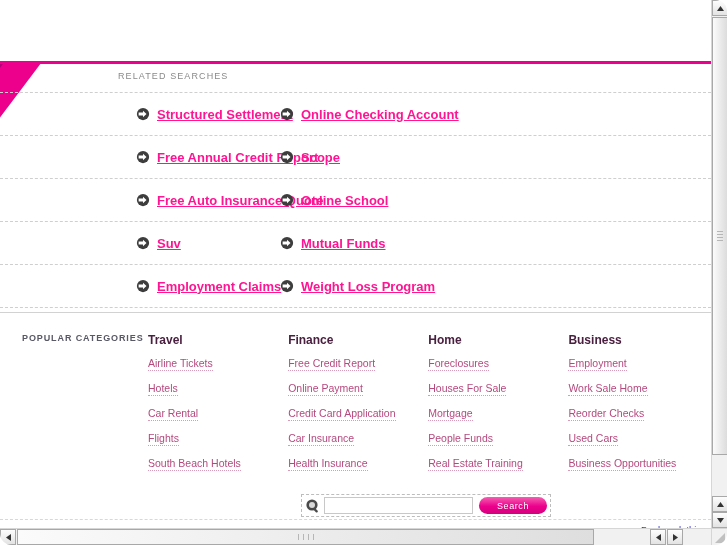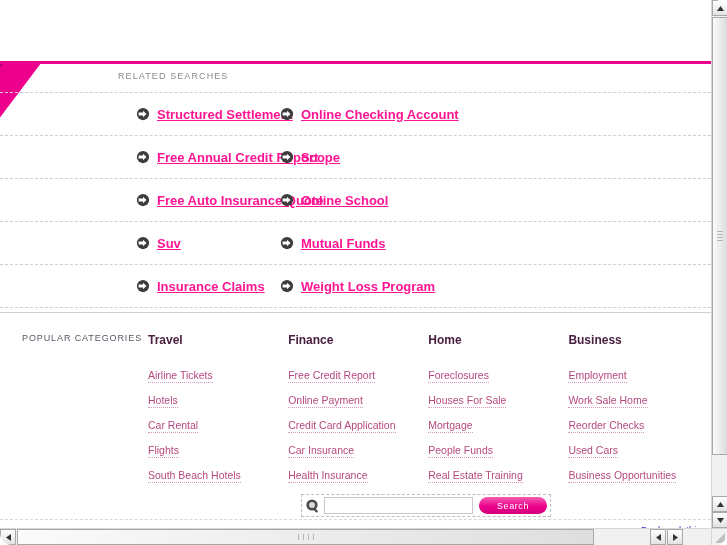--- a/index.html
+++ b/index.html
@@ -118,35 +118,36 @@
     height: 152px;
     box-sizing: border-box;
   }
   .cat-label {
     position: absolute;
     left: 22px;
     top: 20px;
     font-size: 9px;
     letter-spacing: 0.9px;
     color: #585866;
+    font-weight: bold;
   }
   .cat-cols {
     position: absolute;
     left: 148px;
     top: 20px;
     display: flex;
     width: 565px;
   }
   .cat-col { width: 155px; }
   .cat-col.wide { width: 160px; }
   .cat-head {
     font-size: 12px;
     font-weight: bold;
     color: #4a2040;
-    margin-bottom: 18px;
+    margin-bottom: 6px;
   }
   .cat-item {
     font-size: 10.5px;
     color: #b5497e;
     border-bottom: 1px dotted #d99ab9;
     display: inline-block;
     margin-bottom: 7px;
     white-space: nowrap;
     cursor: pointer;
     line-height: 13px;
@@ -370,21 +371,21 @@
           <span class="rs-link">Mutual Funds</span>
         </div>
       </div>
 
       <div class="rs-row">
         <div class="rs-cell left">
           <svg class="rs-icon" viewBox="0 0 16 16">
             <circle cx="8" cy="8" r="7" fill="#3d3d3d"></circle>
             <path d="M3 6.4 h5 v-2.2 l4 3.8 -4 3.8 v-2.2 h-5 z" fill="#ffffff"></path>
           </svg>
-          <span class="rs-link">Insurance Claims</span>
+          <span class="rs-link">Employment Claims</span>
         </div>
         <div class="rs-cell right">
           <svg class="rs-icon" viewBox="0 0 16 16">
             <circle cx="8" cy="8" r="7" fill="#3d3d3d"></circle>
             <path d="M3 6.4 h5 v-2.2 l4 3.8 -4 3.8 v-2.2 h-5 z" fill="#ffffff"></path>
           </svg>
           <span class="rs-link">Weight Loss Program</span>
         </div>
       </div>
 

